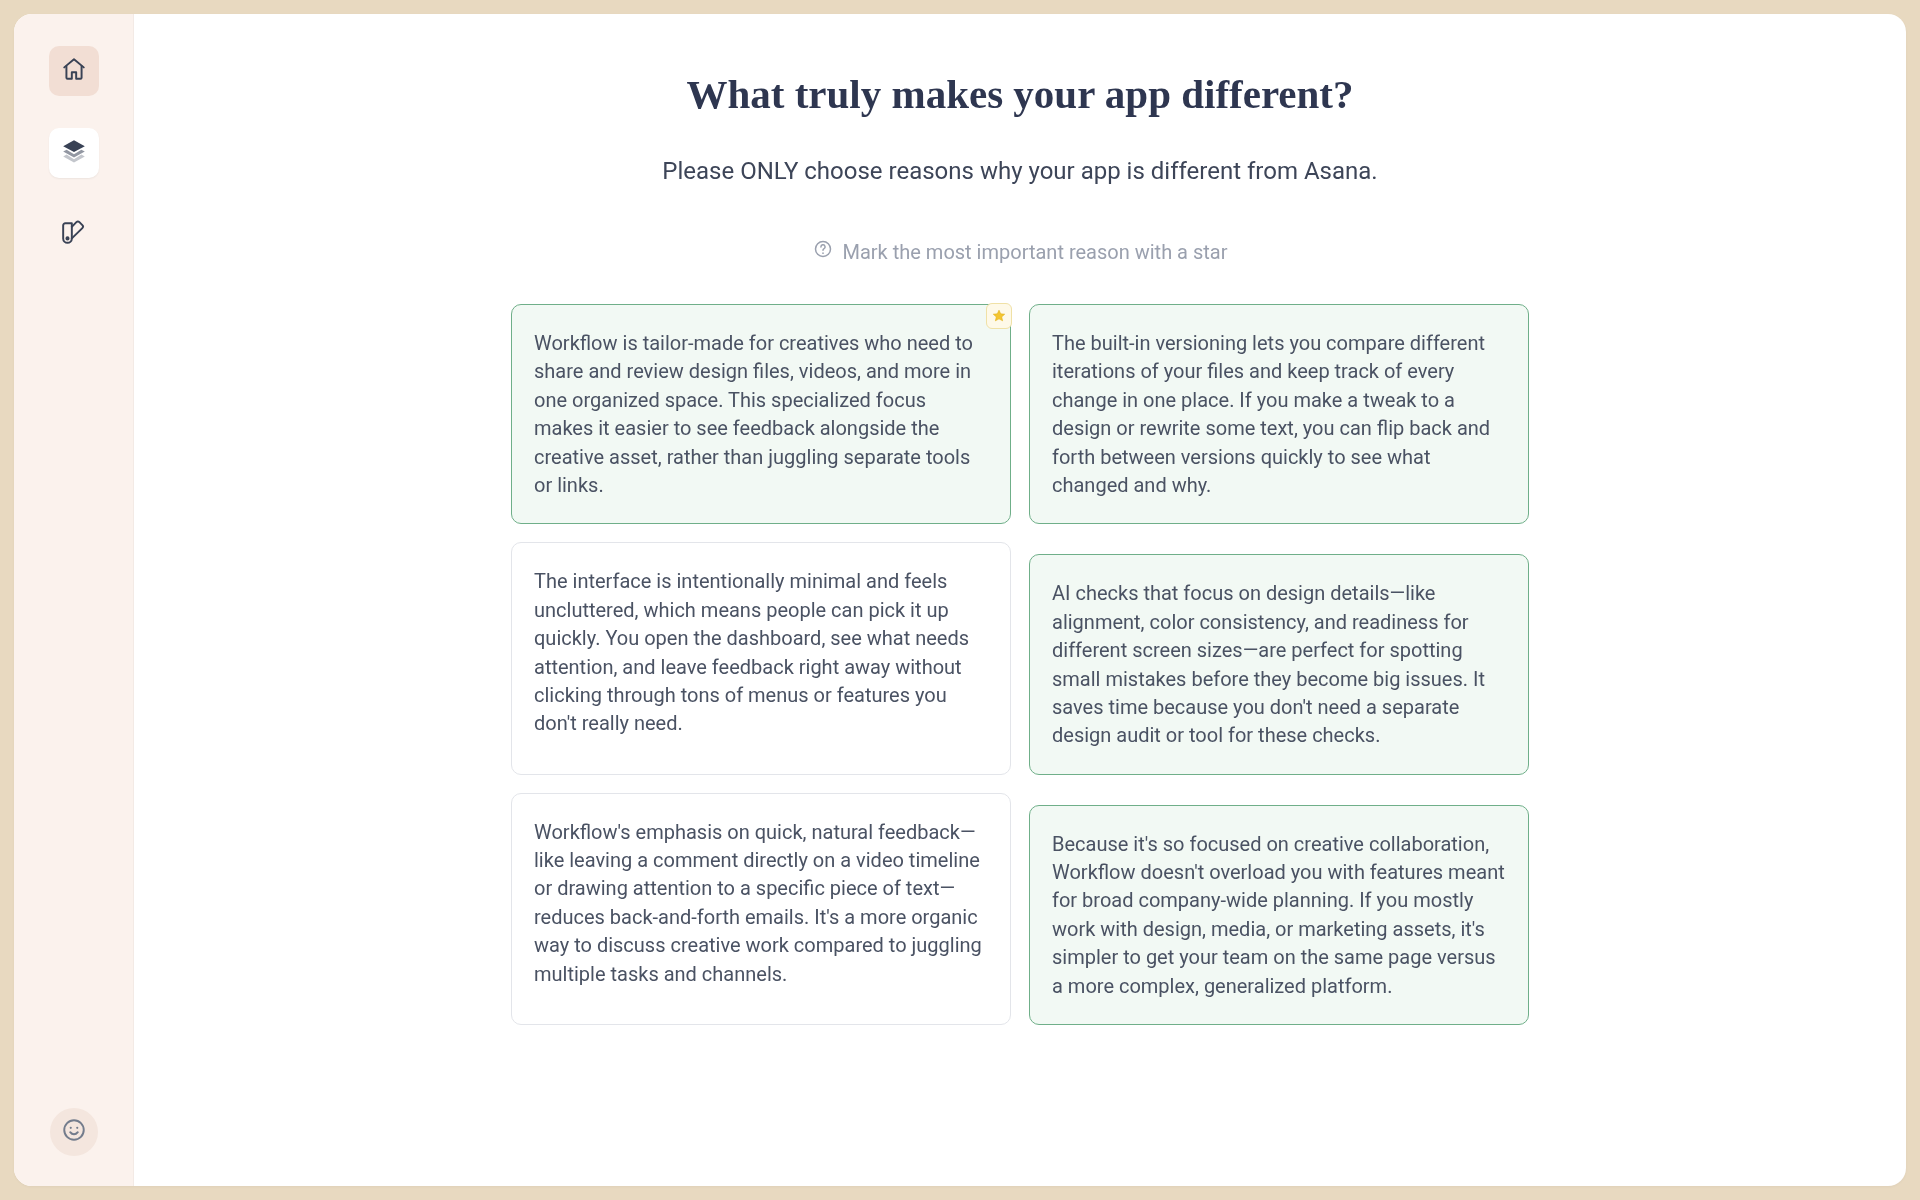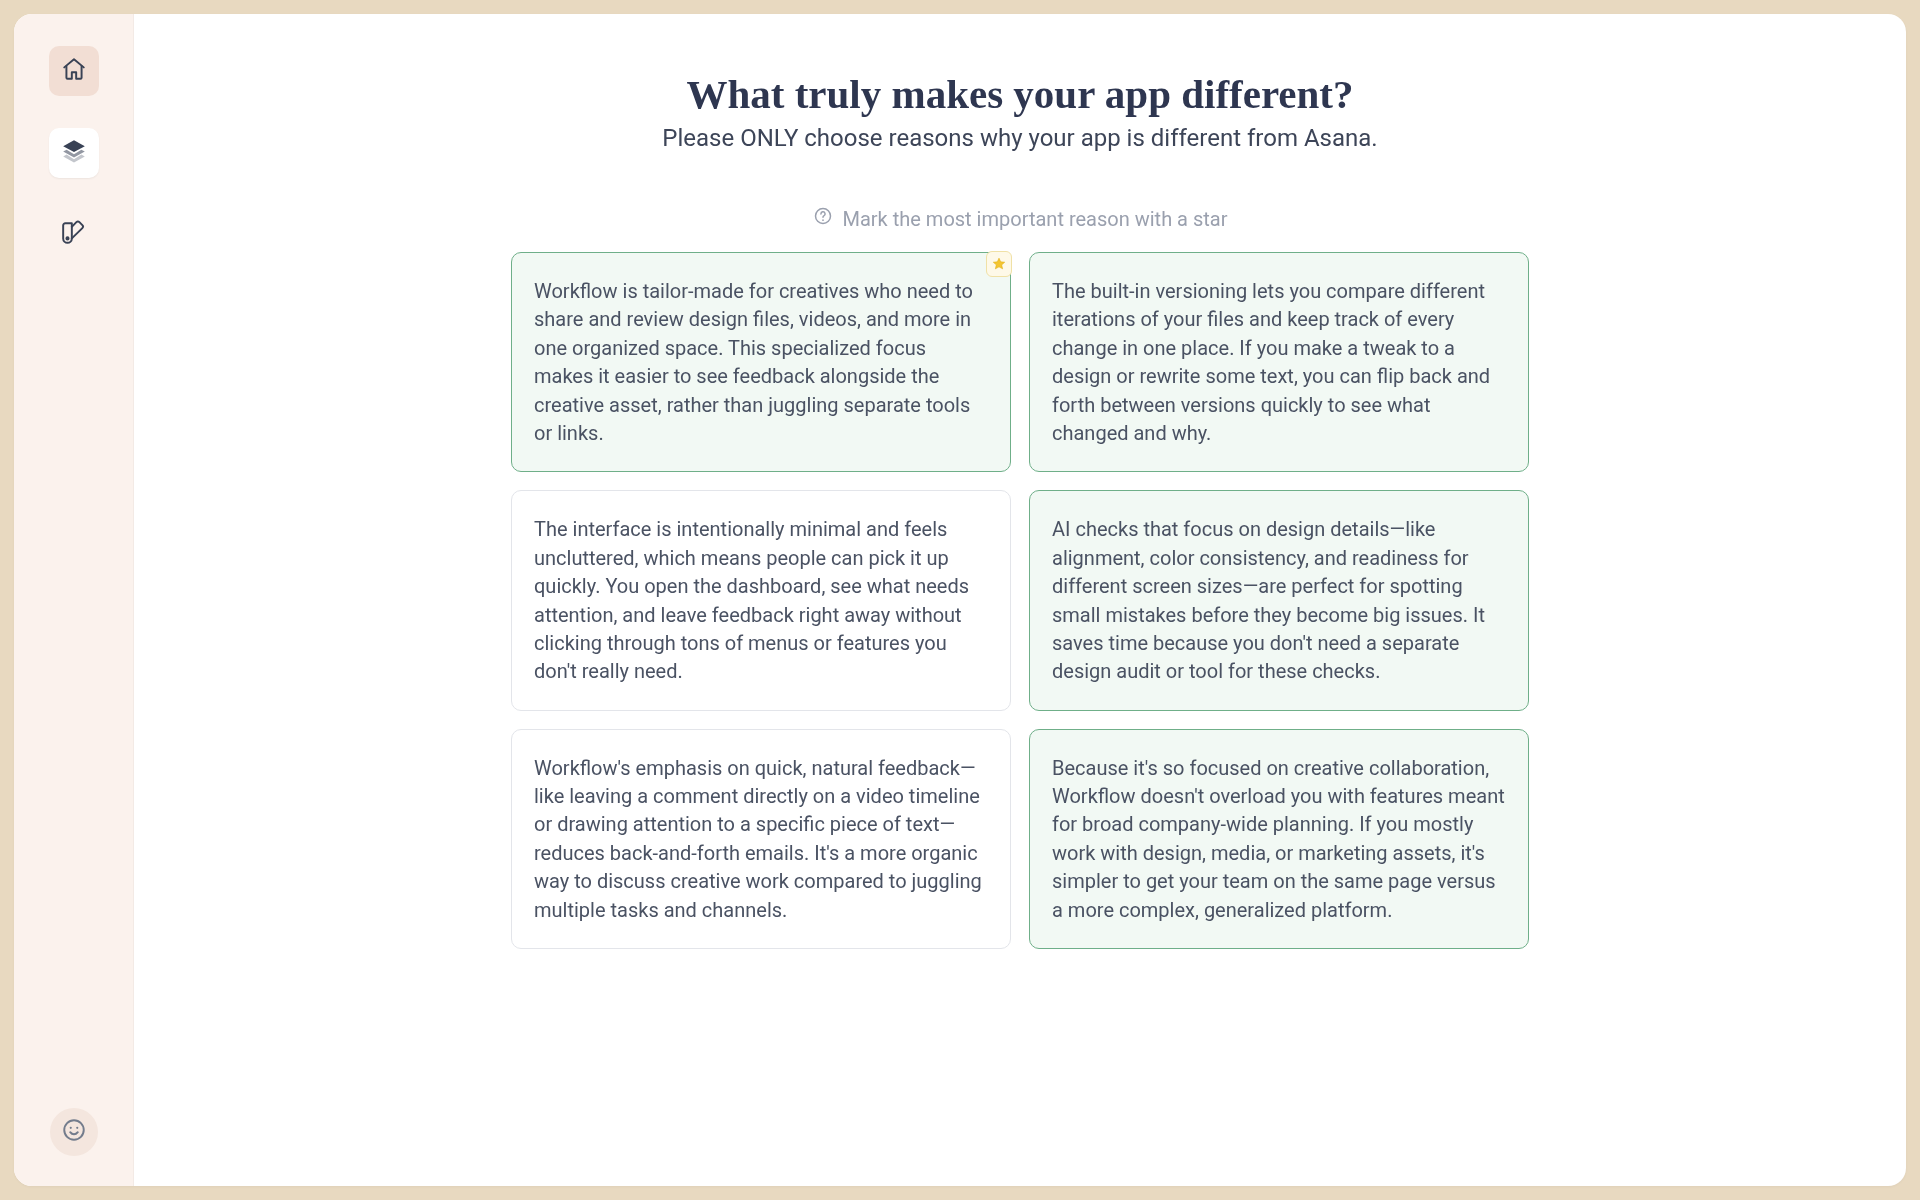--- a/index.html
+++ b/index.html
@@ -61,36 +61,36 @@
     flex-direction: column;
     align-items: center;
     padding-top: 56px;
     overflow-y: auto;
   }
   .title {
     font-family: Georgia, "Times New Roman", serif;
     font-weight: 700;
     font-size: 41px;
     color: #2E3650;
-    margin-bottom: 6px;
+    margin-bottom: 39px;
     text-align: center;
   }
   .subtitle {
     font-size: 24px;
     color: #3D4558;
     text-align: left;
     margin-bottom: 54px;
   }
   .hint {
     font-size: 20px;
     color: #9AA0AE;
     display: flex;
     align-items: center;
     gap: 10px;
-    margin-bottom: 21px;
+    margin-bottom: 28px;
   }
   .hint svg { flex-shrink: 0; }
   .grid {
     display: grid;
     grid-template-columns: 500px 500px;
     gap: 18px;
     padding-bottom: 40px;
   }
   .card {
     border: 1px solid #E3E5EA;
@@ -99,20 +99,21 @@
     font-size: 20px;
     line-height: 1.42;
     color: #4A5263;
     background: #fff;
     cursor: pointer;
     position: relative;
   }
   .card.selected {
     background: #F2F9F4;
     border-color: #6FAF89;
+    margin-top: 12px;
   }
   .star-badge {
     position: absolute;
     top: -2px;
     right: -2px;
     width: 26px; height: 26px;
     background: #FEF9E8;
     border: 1px solid #F0E1A6;
     border-radius: 6px;
     display: flex; align-items: center; justify-content: center;

